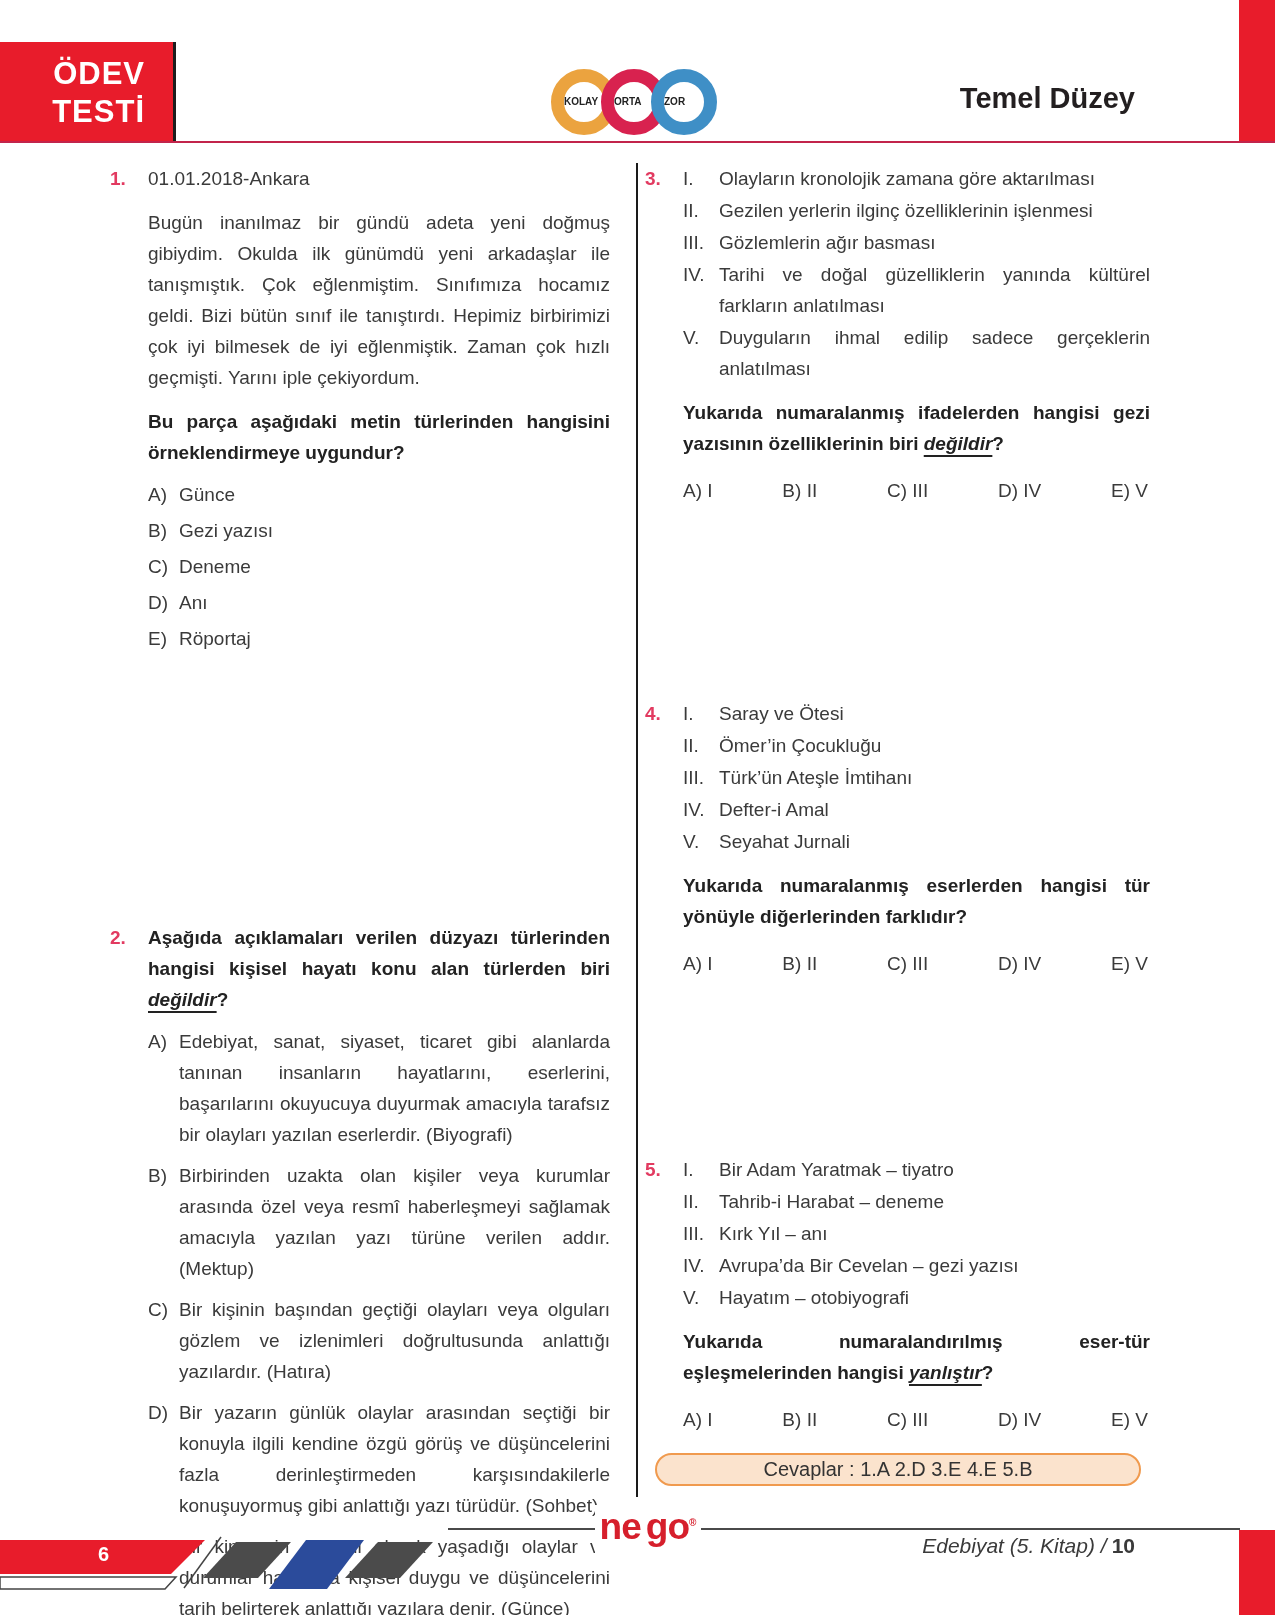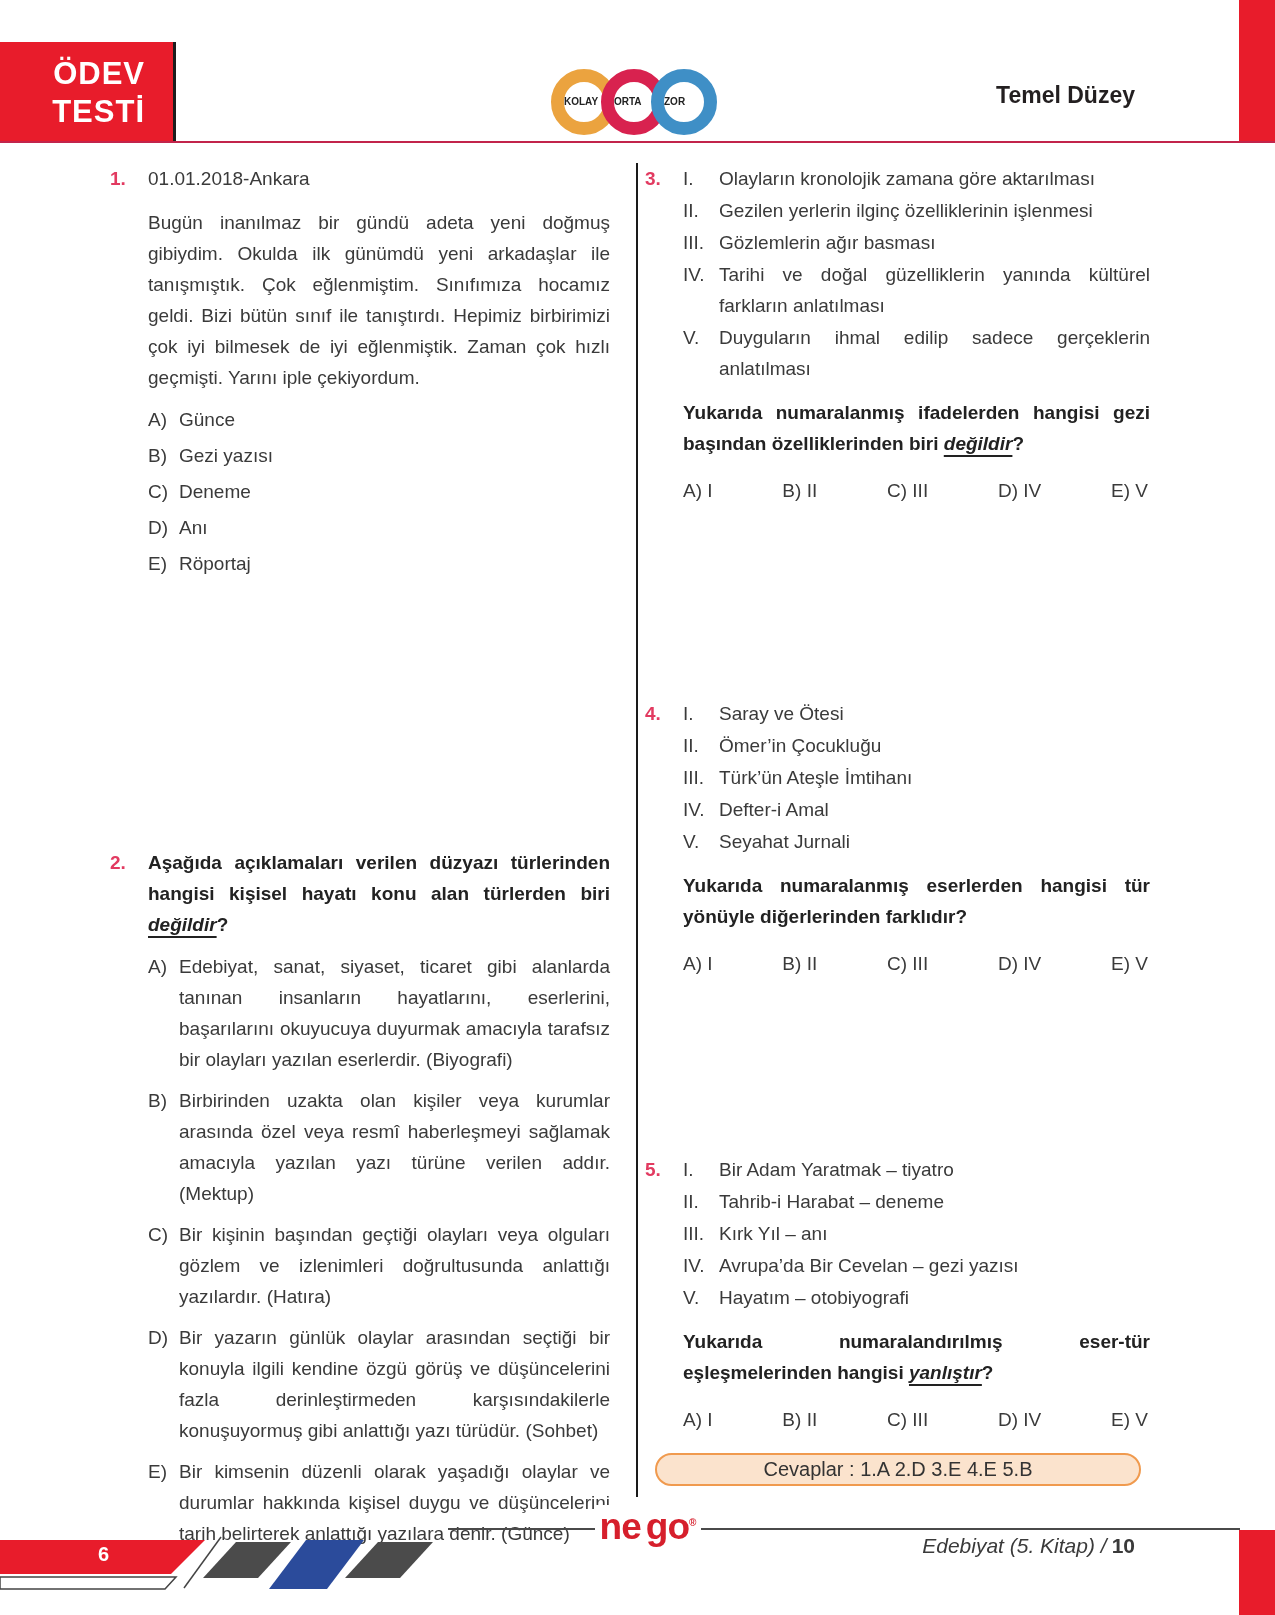--- a/index.html
+++ b/index.html
@@ -19,21 +19,21 @@
   .header-rule{position:absolute;left:0;top:141px;width:1275px;height:2px;background:#C2244B;}
   .rings{position:absolute;left:551px;top:69px;display:flex;}
   .ring{
     position:relative;width:40px;height:40px;border-radius:50%;background:#fff;
     border:13px solid #ccc;display:flex;align-items:center;justify-content:flex-start;
     font-size:10px;font-weight:bold;color:#222;line-height:1;letter-spacing:0;
   }
   .ring.kolay{border-color:#EBA33F;z-index:1;}
   .ring.orta{border-color:#D8224F;z-index:2;margin-left:-16px;}
   .ring.zor{border-color:#3F8FC6;z-index:3;margin-left:-16px;}
-  .level{position:absolute;top:84px;right:140px;font-size:23px;font-weight:bold;color:#231F20;line-height:1;}
+  .level{position:absolute;top:84px;right:140px;font-size:29px;font-weight:bold;color:#231F20;line-height:1;}
   .corner{position:absolute;right:0;width:36px;background:#E81C2B;}
   .corner.top{top:0;height:141px;}
   .corner.bottom{top:1530px;height:85px;}
   .divider{position:absolute;left:636px;top:163px;width:2px;height:1334px;background:#1a1a1a;}
   
   .col{position:absolute;top:163px;}
   .col.left{left:110px;width:500px;}
   .col.right{left:645px;width:505px;}
   .q{display:flex;align-items:flex-start;}
   .qnum{width:38px;flex-shrink:0;font-weight:bold;color:#E23A60;}
@@ -101,20 +101,21 @@
 <div class="corner bottom"></div>
 <div class="divider"></div>
 
 <div class="col left">
 
   <div class="q">
     <div class="qnum">1.</div>
     <div class="qbody">
       <div>01.01.2018-Ankara</div>
       <p class="para">Bugün inanılmaz bir gündü adeta yeni doğmuş gibiydim. Okulda ilk günümdü yeni arkadaşlar ile tanışmıştık. Çok eğlenmiştim. Sınıfımıza hocamız geldi. Bizi bütün sınıf ile tanıştırdı. Hepimiz birbirimizi çok iyi bilmesek de iyi eğlenmiştik. Zaman çok hızlı geçmişti. Yarını iple çekiyordum.</p>
+      <p class="stem"><span>Bu parça aşağıdaki metin türlerinden hangisini örneklendirmeye uygundur?</span><span class="ul"></span><span></span></p>
       <div class="opts">
         <div class="opt">
             <span class="olet">A)</span>
             <span class="otext">Günce</span>
           </div>
         <div class="opt">
             <span class="olet">B)</span>
             <span class="otext">Gezi yazısı</span>
           </div>
         <div class="opt">
@@ -181,21 +182,21 @@
           <span class="rtext">Gözlemlerin ağır basması</span>
         </div>
       <div class="ritem">
           <span class="rlab">IV.</span>
           <span class="rtext">Tarihi ve doğal güzelliklerin yanında kültürel farkların anlatılması</span>
         </div>
       <div class="ritem">
           <span class="rlab">V.</span>
           <span class="rtext">Duyguların ihmal edilip sadece gerçeklerin anlatılması</span>
         </div>
-      <p class="stem"><span>Yukarıda numaralanmış ifadelerden hangisi gezi başından özelliklerinden biri </span><span class="ul">değildir</span><span>?</span></p>
+      <p class="stem"><span>Yukarıda numaralanmış ifadelerden hangisi gezi yazısının özelliklerinin biri </span><span class="ul">değildir</span><span>?</span></p>
       <div class="arow">
         <span>A) I</span>
         <span>B) II</span>
         <span>C) III</span>
         <span>D) IV</span>
         <span>E) V</span>
       </div>
     </div>
   </div>
 

